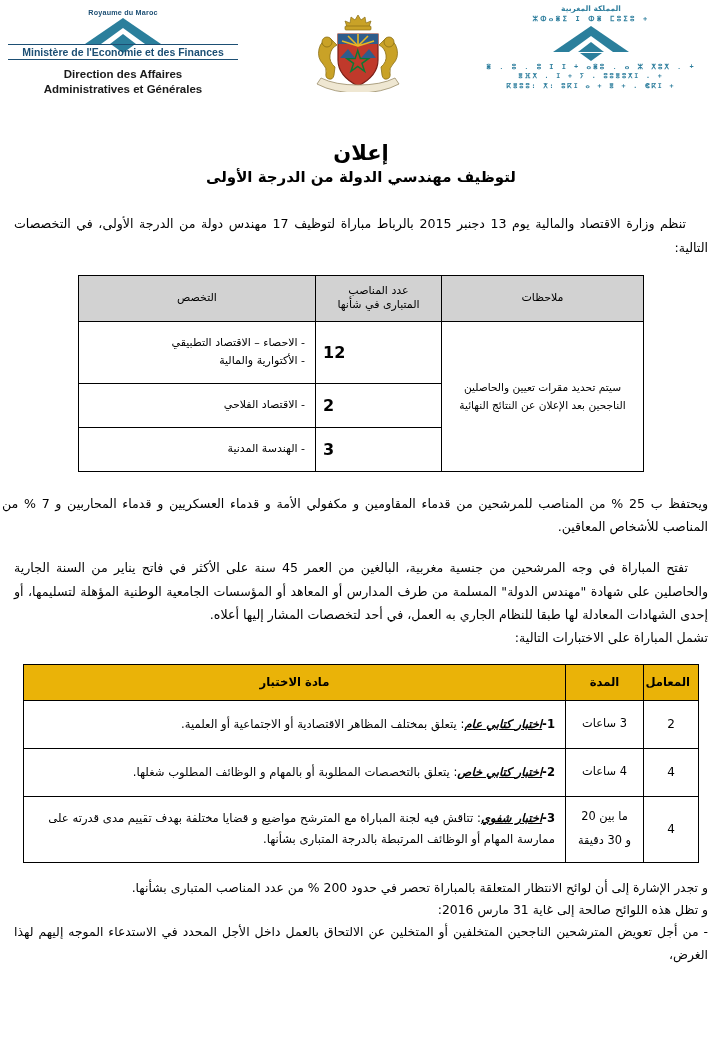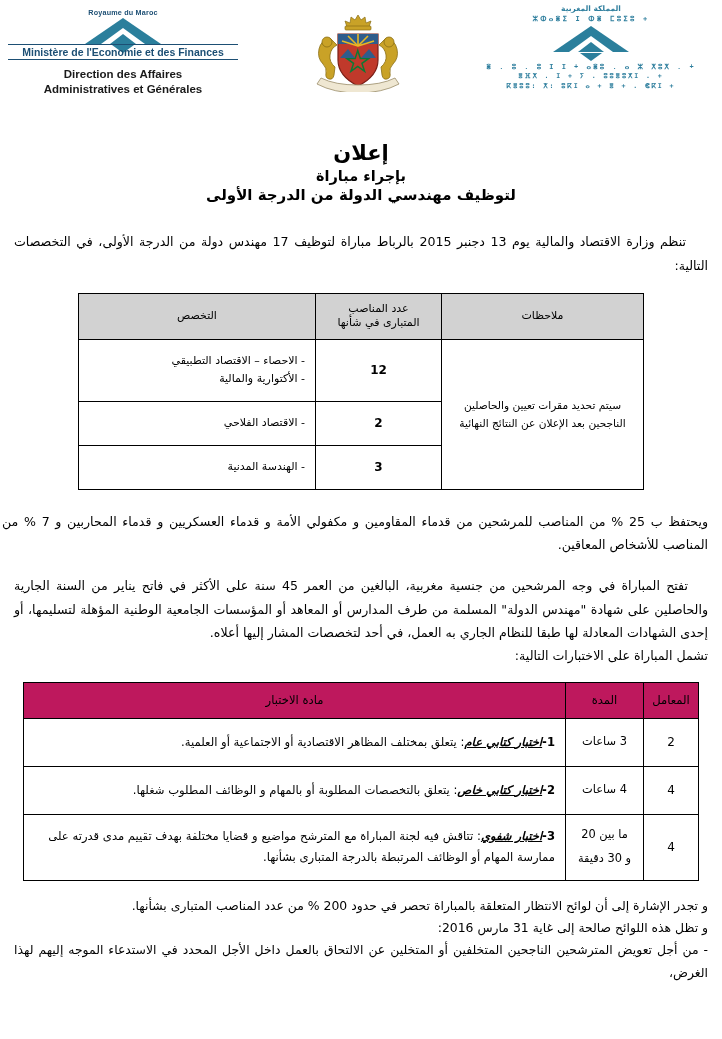--- a/index.html
+++ b/index.html
@@ -253,23 +253,23 @@
     text-align: center;
     height: 46px;
     line-height: 1.35;
   }
   table.spec td.spec-name {
     text-align: right;
     line-height: 1.7;
     padding-right: 10px;
   }
   table.spec td.spec-count {
-    text-align: center;
-    font-weight: bold;
-    font-size: 12px;
+    text-align: left;
+    font-weight: bold;
+    font-size: 16px;
     margin-top: 44px;
   }
   table.spec td.spec-remark {
     text-align: center;
     line-height: 1.75;
     font-size: 10.6px;
     padding: 0 12px;
   }
   .row-h1 { height: 62px; }
   .row-h2 { height: 44px; }
@@ -286,22 +286,22 @@
     table-layout: fixed;
     direction: rtl;
   }
   table.exam th, table.exam td {
     border: 1px solid #000000;
     font-size: 11.6px;
     padding: 5px 8px;
     vertical-align: middle;
   }
   table.exam th {
-    background: #be185d;
-    font-weight: normal;
+    background: #eab308;
+    font-weight: bold;
     text-align: center;
     height: 36px;
   }
   table.exam td.exam-subject {
     text-align: right;
     line-height: 1.8;
     padding-right: 10px;
   }
   table.exam td.exam-duration {
     text-align: center;
@@ -394,21 +394,20 @@
       <span class="chev-down"></span>
     </div>
     <div class="band-text-tif">+ . ⴻ . ⵓ . ⵓ I I + ⴰⴻⵓ . ⴰ ⵣ ⵅⵓⵅ</div>
     <div class="sub-tif">+ . ⴻⴼⵅ . I + ⵢ . ⵓⵓⴻⵓⵅI</div>
     <div class="sub-tif">+ ⴽⴻⵓⵓ: ⵅ: ⵓⴽI ⴰ + ⴻ + . ⵞⴽI</div>
   </div>
 </div>
 
 <div class="doc-title-block">
   <div class="title-main">إعلان</div>
-  <div class="title-sub1">بإجراء مباراة</div>
   <div class="title-sub2">لتوظيف مهندسي الدولة من الدرجة الأولى</div>
 </div>
 
 <div class="para intro-para">تنظم وزارة الاقتصاد والمالية يوم 13 دجنبر 2015 بالرباط مباراة لتوظيف 17 مهندس دولة من الدرجة الأولى، في التخصصات التالية:</div>
 
 <div class="table-spec-wrap">
   <table class="spec">
     <thead>
       <tr>
         <th style="width:202px">ملاحظات</th>

